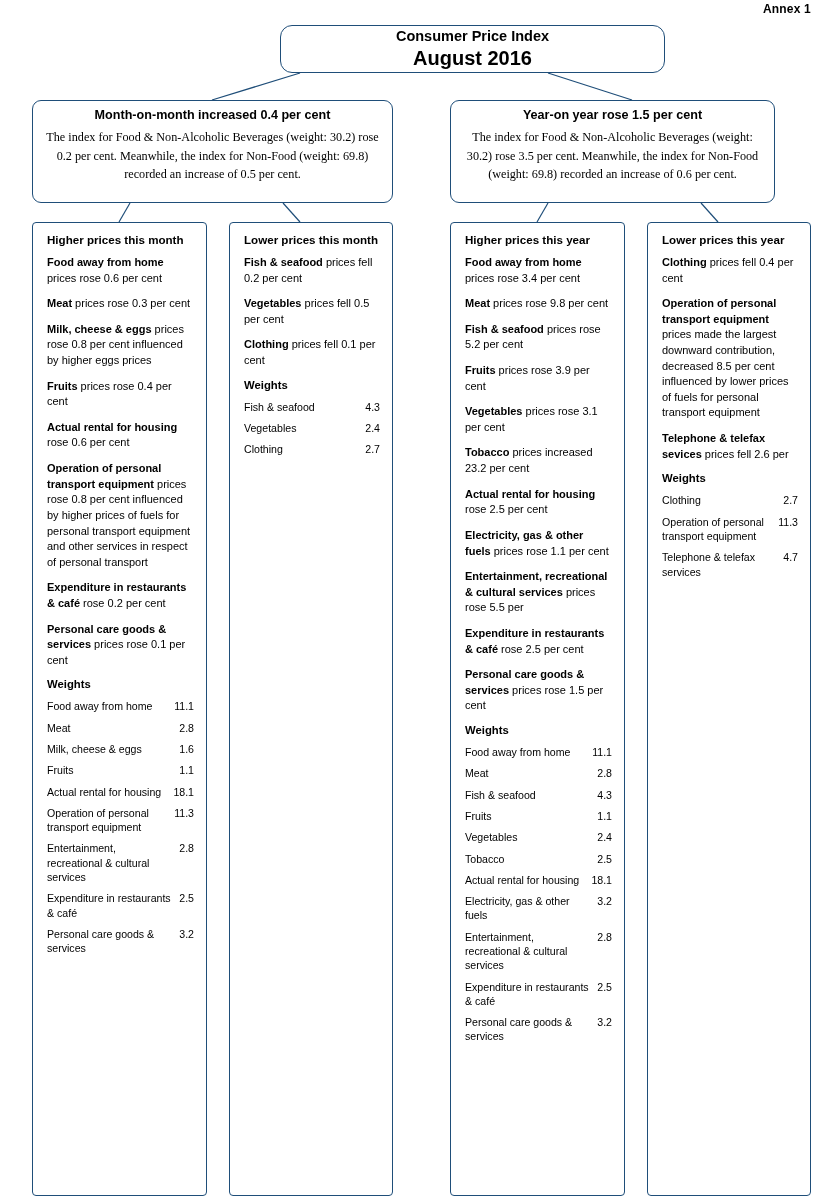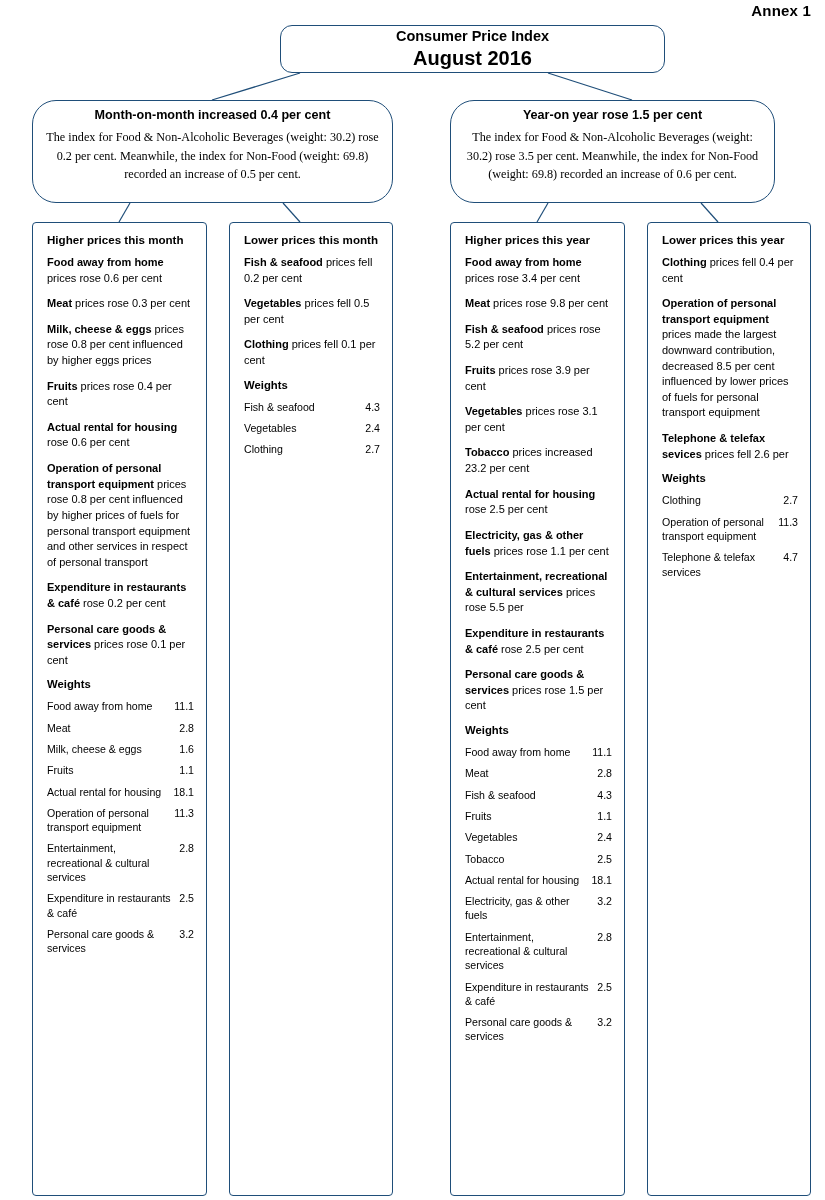--- a/index.html
+++ b/index.html
@@ -11,21 +11,21 @@
     background: #ffffff;
     font-family: "Liberation Sans", sans-serif;
     color: #000;
     overflow: hidden;
   }
 
   .annex {
     position: absolute;
     top: 2px;
     right: 14px;
-    font-size: 15px;
+    font-size: 12px;
     font-weight: bold;
     letter-spacing: 0.2px;
   }
 
   
   #connectors {
     position: absolute;
     left: 0; top: 0;
     width: 825px; height: 1200px;
     pointer-events: none;
@@ -58,21 +58,21 @@
   }
   .title-box .t2 {
     font-size: 20px;
     font-weight: bold;
     line-height: 1.25;
   }
 
   .branch-box {
     top: 100px;
     height: 103px;
-    border-radius: 24px;
+    border-radius: 9px;
     padding: 6px 10px 4px 10px;
   }
   .branch-box.left  { left: 32px;  width: 361px; }
   .branch-box.right { left: 450px; width: 325px; }
   .branch-head {
     text-align: center;
     font-size: 12.6px;
     font-weight: bold;
     margin-top: 1px;
     margin-bottom: 6px;

